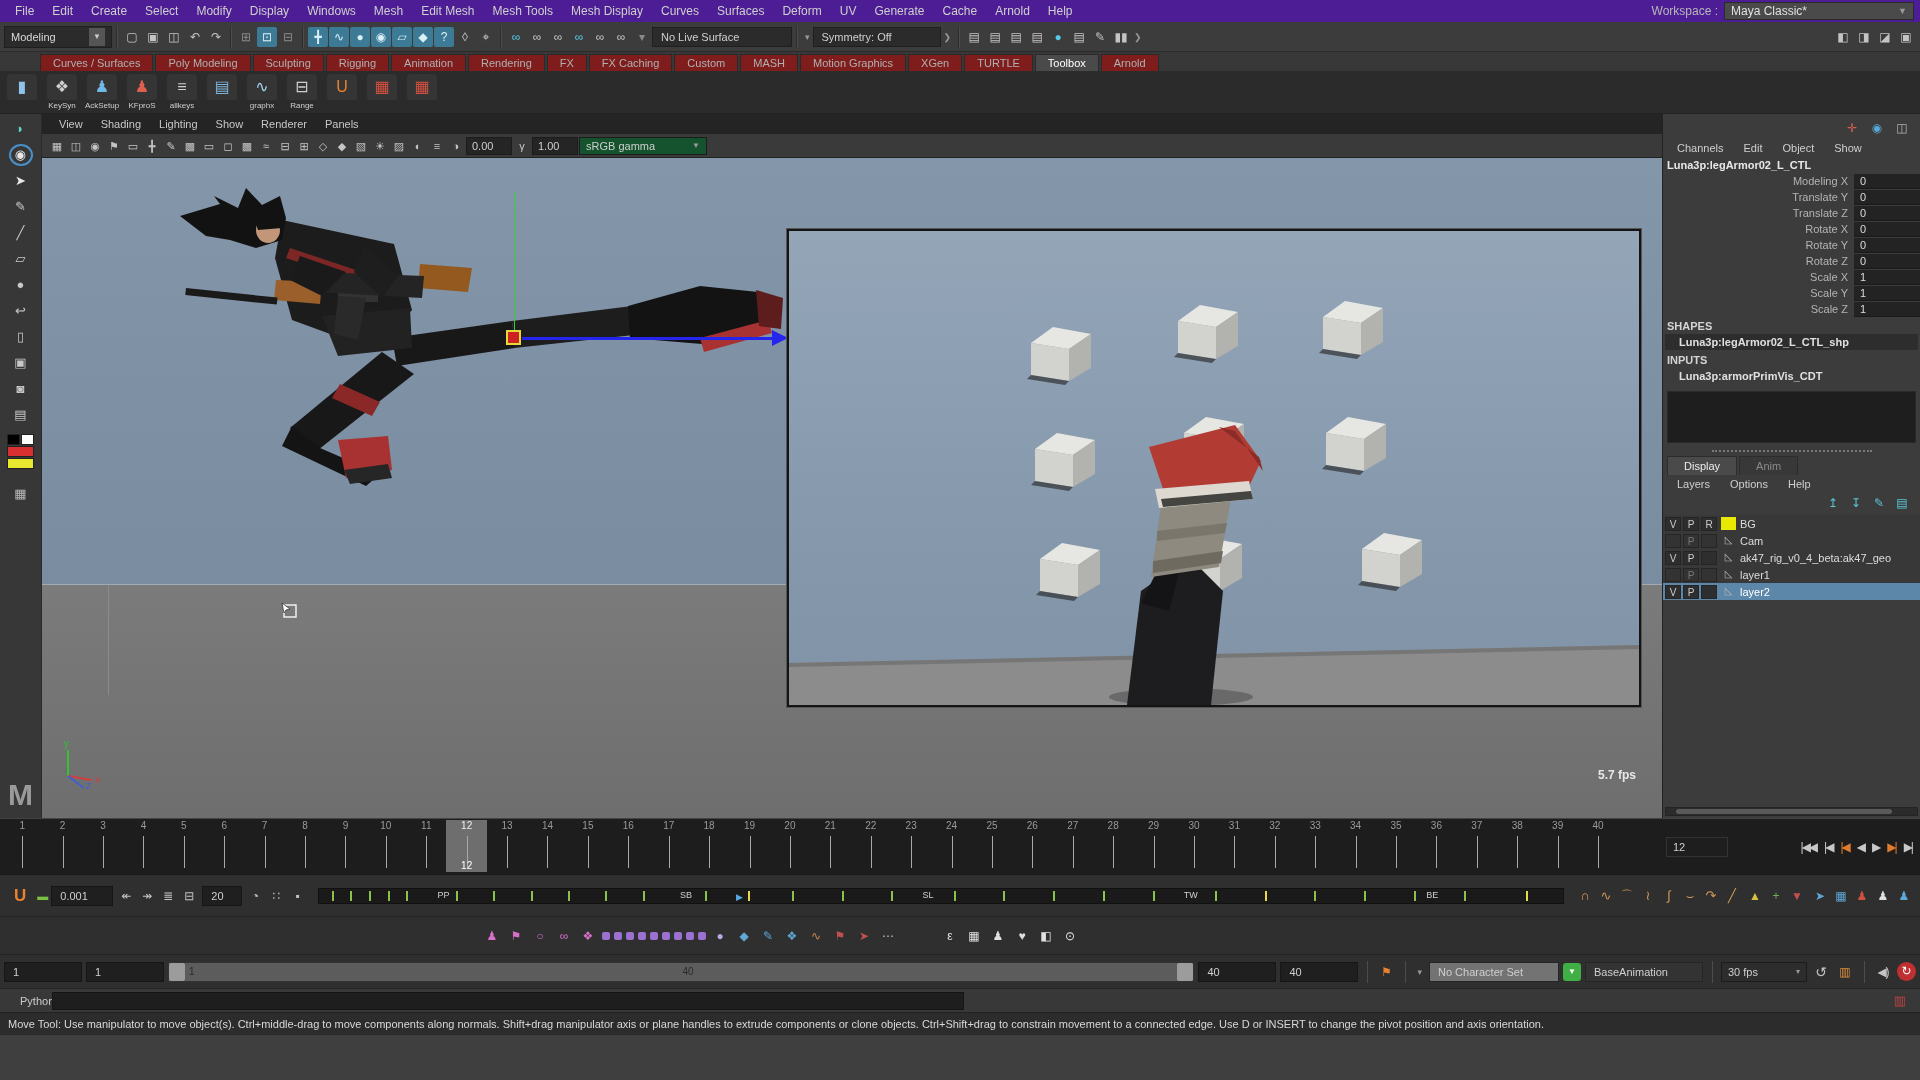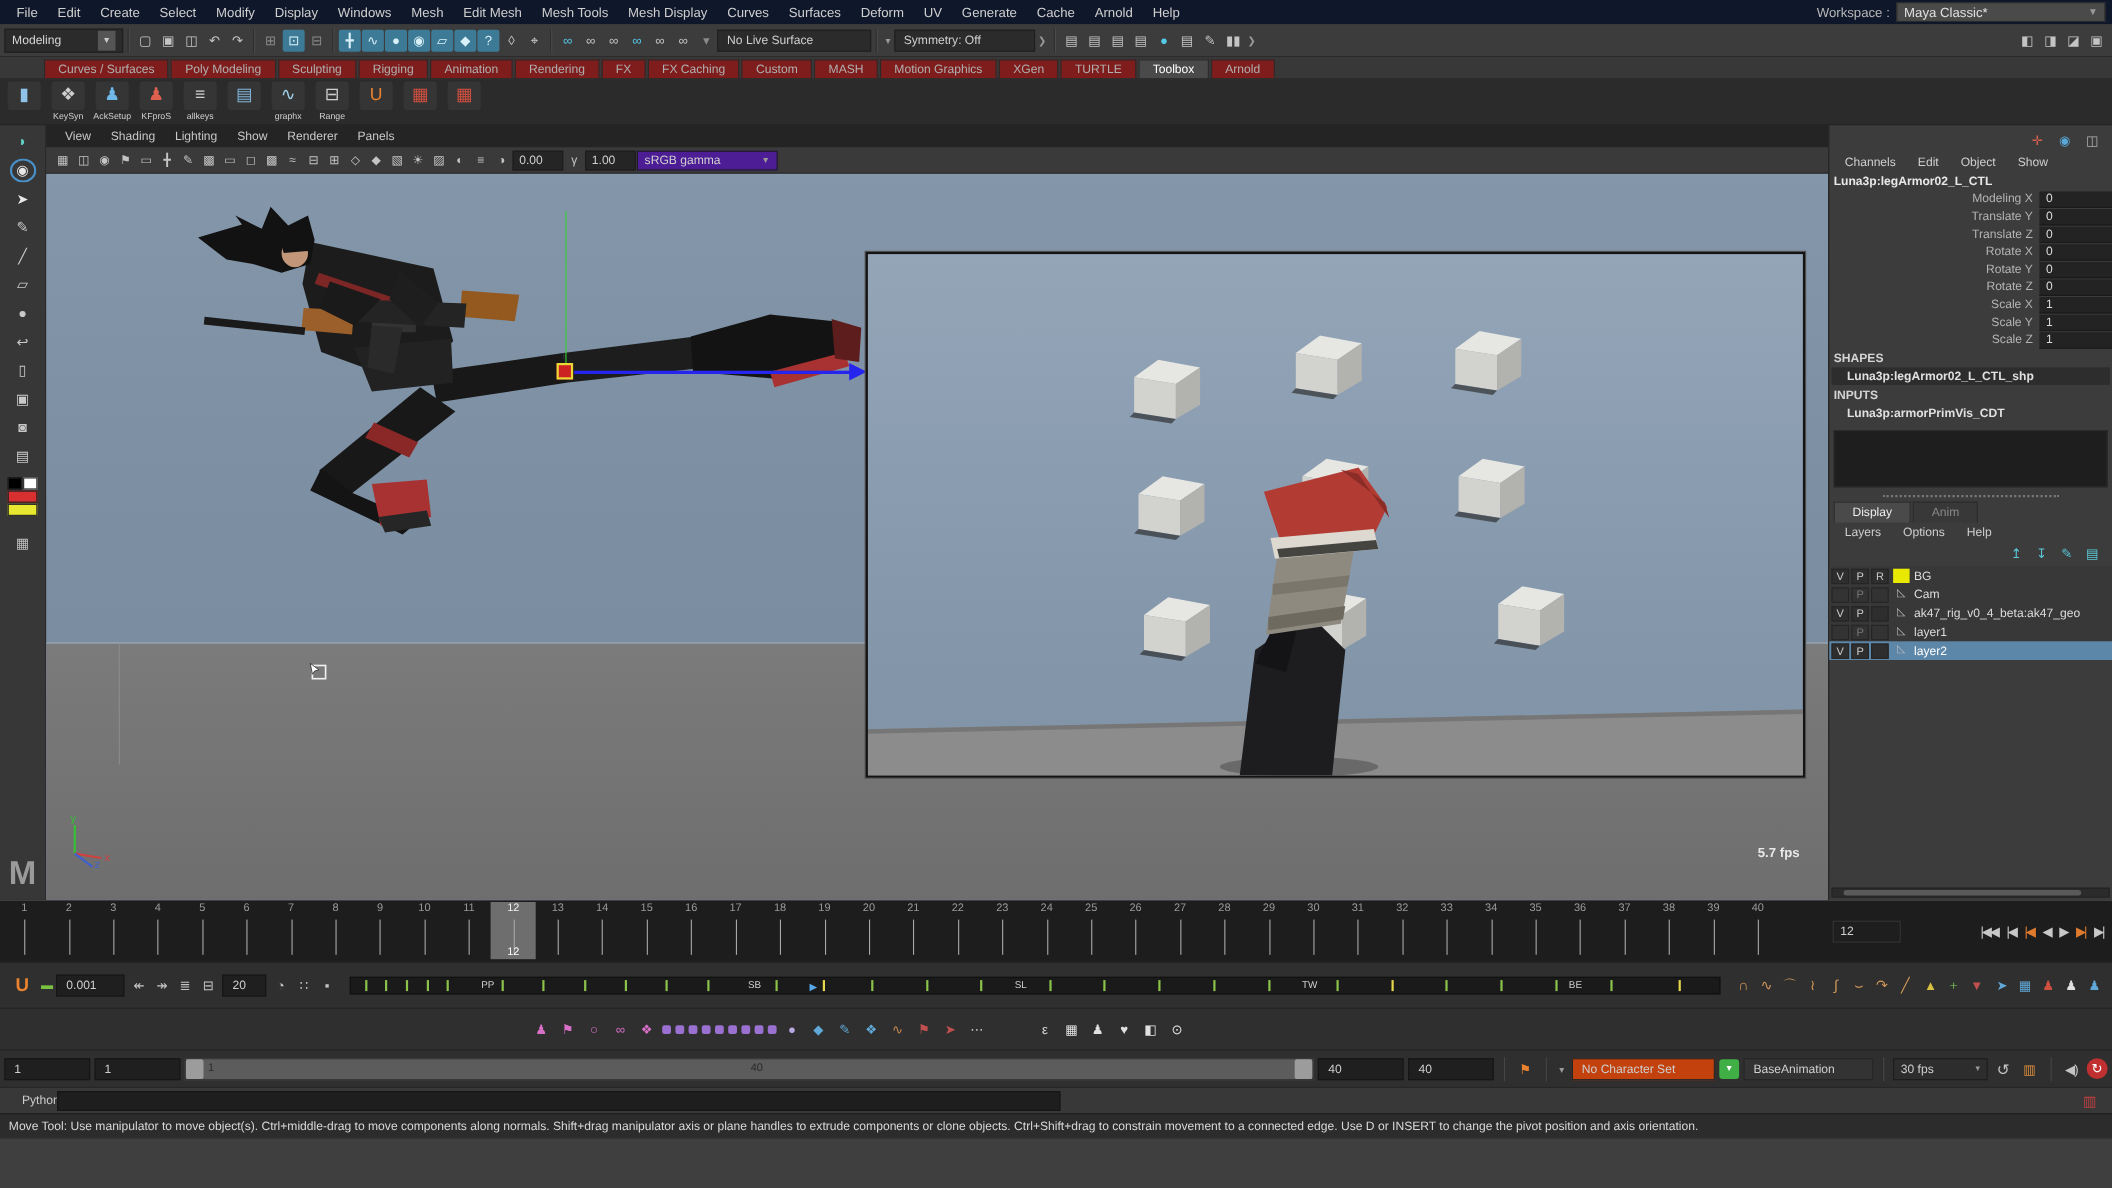--- a/index.html
+++ b/index.html
@@ -1,20 +1,20 @@
 <!DOCTYPE html>
 <html><head>
 <meta charset="utf-8">
 <style>
   * { margin:0; padding:0; box-sizing:border-box; }
   html,body { width:1920px; height:1080px; overflow:hidden; background:#373737;
     font-family:"Liberation Sans", sans-serif; font-size:11px; color:#c8c8c8; }
 
   
-  .menubar { height:22px; background:#0f172a; display:flex; align-items:center; padding:0 6px; }
+  .menubar { height:22px; background:#4c1d95; display:flex; align-items:center; padding:0 6px; }
   .menubar .mitem { padding:0 9px; font-size:12px; color:#cfcfcf; cursor:default; }
   .menubar .spacer { flex:1; }
   .wslabel { color:#b8b8b8; margin-right:6px; font-size:12px; }
   .wsdrop { background:#4a4a4a; border:1px solid #2a2a2a; width:190px; height:18px;
     display:flex; align-items:center; padding:0 6px; font-size:12px; color:#e0e0e0; }
   .wsdrop .caret { margin-left:auto; color:#999; font-size:9px; }
 
   
   .statusline { height:30px; background:#3c3c3c; display:flex; align-items:center; padding:0 4px; border-bottom:1px solid #2a2a2a; }
   .modedrop { background:#2b2b2b; border:1px solid #1f1f1f; width:108px; height:22px; display:flex; align-items:center; padding:0 6px; color:#d8d8d8; }
@@ -48,21 +48,21 @@
   .swrow { display:flex; gap:1px; }
   .sw { width:13px; height:11px; border:1px solid #222; }
   .maya-m { margin-top:auto; font-size:30px; font-weight:bold; color:#9a9a9a; line-height:30px; padding-bottom:8px; }
 
   .viewport { flex:1; display:flex; flex-direction:column; min-width:0; }
   .vpmenu { height:20px; background:#242424; display:flex; align-items:center; padding:0 8px; }
   .vpmenu .mitem { padding:0 9px; color:#c8c8c8; }
   .vptoolbar { height:24px; background:#3a3a3a; display:flex; align-items:center; padding:0 6px; gap:1px; border-bottom:1px solid #222; }
   .vptoolbar .ic { width:18px; height:18px; line-height:18px; font-size:11px; }
   .vpfield { background:#252525; border:1px solid #1c1c1c; height:18px; width:46px; display:flex; align-items:center; padding:0 5px; color:#cfcfcf; }
-  .vpselect { background:#4c1d95; border:1px solid #1c1c1c; height:18px; width:128px; display:flex; align-items:center; padding:0 6px; color:#cfcfcf; }
+  .vpselect { background:#14532d; border:1px solid #1c1c1c; height:18px; width:128px; display:flex; align-items:center; padding:0 6px; color:#cfcfcf; }
   .vpselect .caret { margin-left:auto; font-size:8px; color:#999; }
 
   .scene { position:relative; flex:1; overflow:hidden;
     background:linear-gradient(#8496a9, #7a8da1 60%, #75889c); }
   .floor { position:absolute; left:0; right:0; top:426px; bottom:0;
     background:linear-gradient(#7b7b7b, #6e6e6e); border-top:1px solid #a2abb5; }
   .floorline { position:absolute; top:427px; left:66px; width:1px; height:110px; background:#8b8b8b; }
 
   .pip { position:absolute; left:745px; top:71px; width:854px; height:478px;
     background:linear-gradient(#94a5b8, #8497ab 70%, #8093a7);
@@ -1109,21 +1109,21 @@
       <span class="rlabel">1</span>
       <span class="rlabel rt">40</span>
       <span class="rhandle right"></span>
     </div>
     <div class="rfield">40</div>
     <div class="rfield">40</div>
     <span class="vsep"></span>
     <span class="ic" style="color:#e8822e">⚑</span>
     <span class="vsep"></span>
     <span class="arrowg">▾</span>
-    <div class="fieldbox" style="width:130px;background:#c2410c;border-color:#252525">
+    <div class="fieldbox" style="width:130px;background:#737373;border-color:#252525">
       <span>No Character Set</span>
     </div>
     <span class="greenicon">▼</span>
     <div class="fieldbox" style="width:118px;background:#333;border-color:#252525">
       <span>BaseAnimation</span>
     </div>
     <span class="vsep"></span>
     <div class="fpsselect">
       <span>30 fps</span>
       <span class="caret">▾</span>

